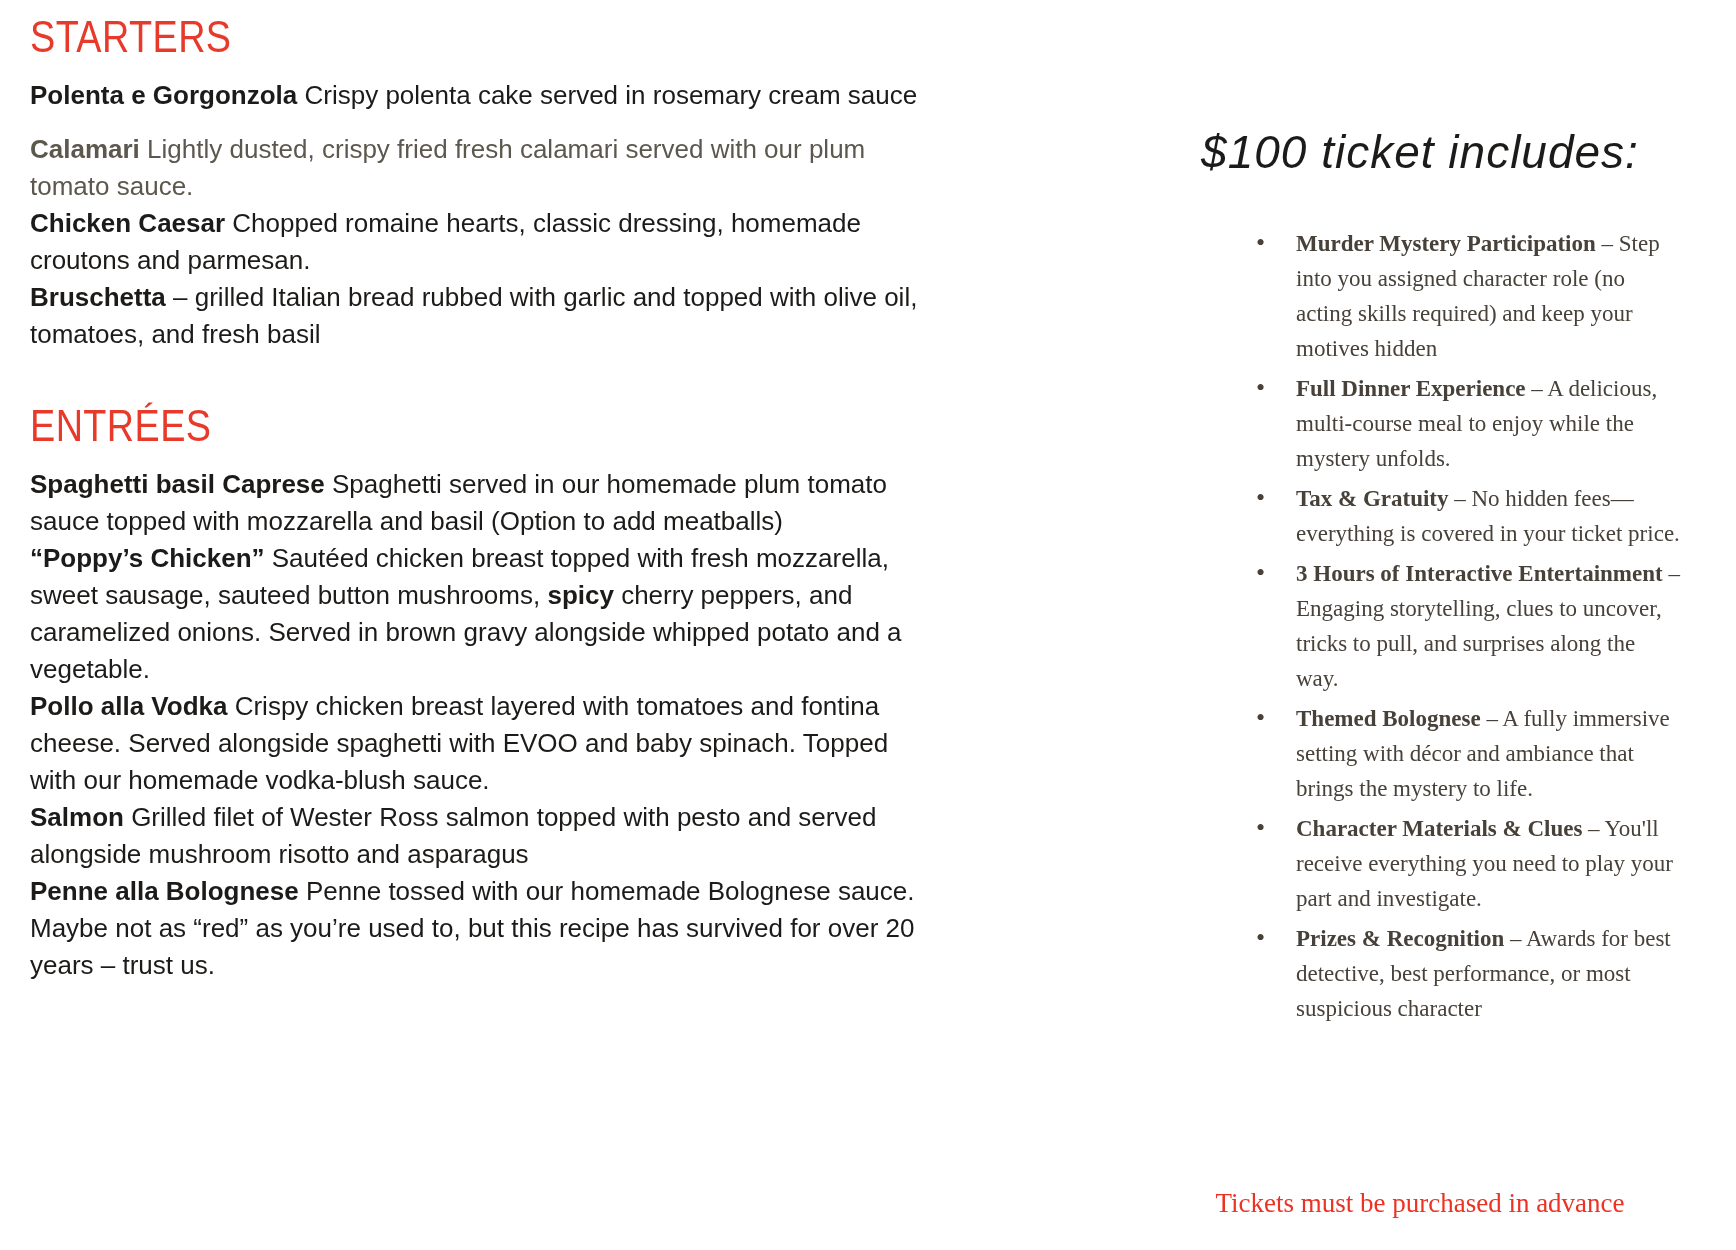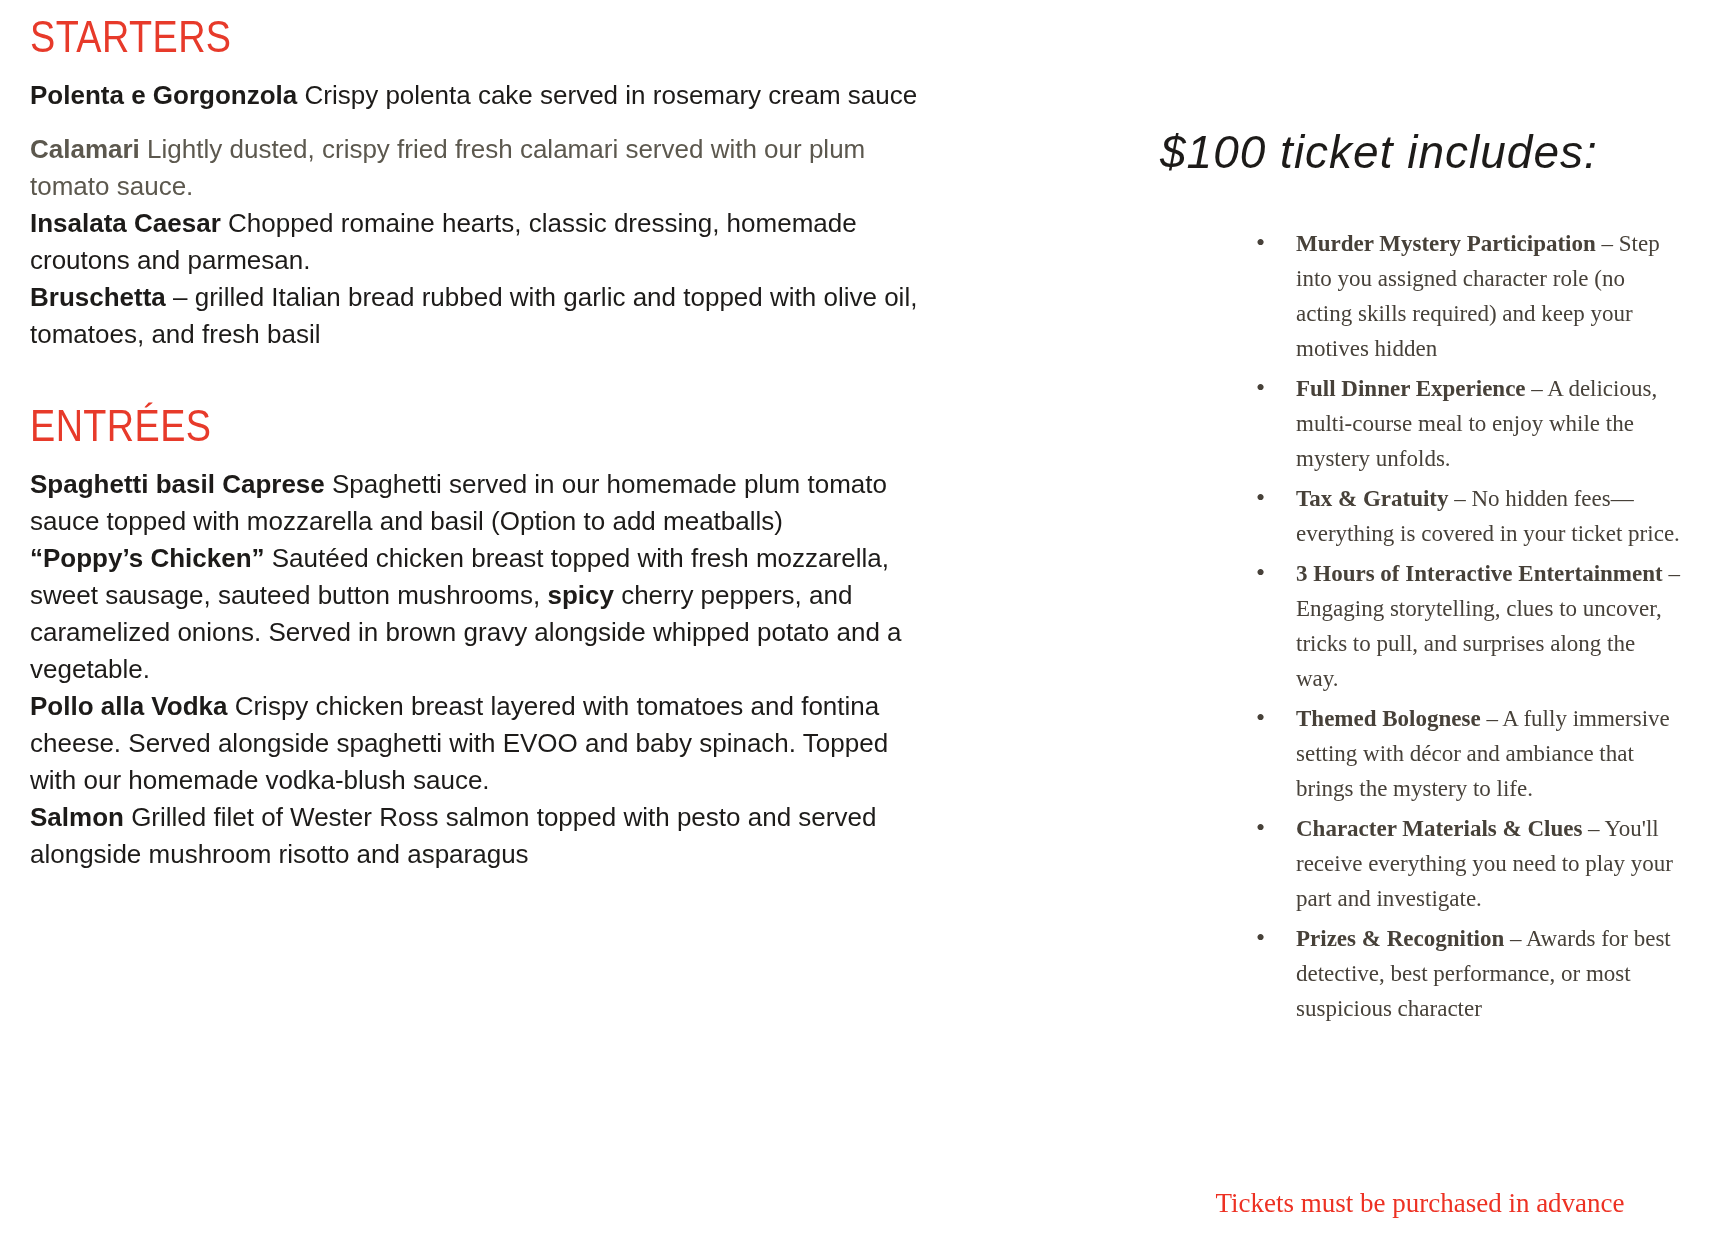--- a/index.html
+++ b/index.html
@@ -27,21 +27,21 @@
     margin:0; font-size:26px; line-height:37px;
     color:var(--body-black,#1d1b19);
   }
   .menu-item .bold { font-weight:700; }
   .menu-item.muted { color:var(--muted-olive,#5c584e);margin-top:17px; }
 
   
   #right { position:absolute; left:1160px; top:124px; width:520px; }
   .ticket-heading {
     margin:0 0 46px 0; font-weight:400; font-style:italic;
-    font-size:46px; line-height:56px; 
+    font-size:46px; line-height:56px; text-align:center;
     color:var(--body-black,#1d1b19); letter-spacing:1px;
   }
   .ticket-bullets {
     list-style:none; margin:0; padding:0 0 0 120px;
     font-family:"Liberation Serif", serif;
     color:var(--serif-gray,#474139);
   }
   .bullet-item { position:relative; font-size:23px; line-height:35px; margin:0 0 5px 16px; }
   .bullet-dot { position:absolute; left:-40px; top:-1px; }
   .bullet-dot::before { content:"\2022"; font-size:26px; }
@@ -65,21 +65,21 @@
       </h2>
       <div class="menu-items">
 
       <p class="menu-item">
             <span><span class="bold">Polenta e Gorgonzola </span><span>Crispy polenta cake served in rosemary cream sauce</span></span>
           </p>
         <p class="menu-item muted">
             <span><span class="bold">Calamari </span><span>Lightly dusted, crispy fried fresh calamari served with our plum tomato sauce.</span></span>
           </p>
         <p class="menu-item">
-            <span><span class="bold">Insalata Caesar </span><span>Chopped romaine hearts, classic dressing, homemade croutons and parmesan.</span></span>
+            <span><span class="bold">Chicken Caesar </span><span>Chopped romaine hearts, classic dressing, homemade croutons and parmesan.</span></span>
           </p>
         <p class="menu-item">
             <span><span class="bold">Bruschetta </span><span>– grilled Italian bread rubbed with garlic and topped with olive oil, tomatoes, and fresh basil</span></span>
           </p>
       </div>
     </section>
     <section class="menu-section">
       <h2 class="section-title">
         <span class="condensed"><span>ENTRÉES</span><span class="title-suffix"></span></span>
       </h2>
@@ -89,20 +89,23 @@
             <span><span class="bold">Spaghetti basil Caprese </span><span>Spaghetti served in our homemade plum tomato sauce topped with mozzarella and basil (Option to add meatballs)</span></span>
           </p>
         <p class="menu-item">
             <span><span class="bold">“Poppy’s Chicken” </span><span>Sautéed chicken breast topped with fresh mozzarella, sweet sausage, sauteed button mushrooms, </span><span class="bold">spicy </span><span>cherry peppers, and caramelized onions. Served in brown gravy alongside whipped potato and a vegetable.</span></span>
           </p>
         <p class="menu-item">
             <span><span class="bold">Pollo alla Vodka </span><span>Crispy chicken breast layered with tomatoes and fontina cheese. Served alongside spaghetti with EVOO and baby spinach. Topped with our homemade vodka-blush sauce.</span></span>
           </p>
         <p class="menu-item">
             <span><span class="bold">Salmon </span><span>Grilled filet of Wester Ross salmon topped with pesto and served alongside mushroom risotto and asparagus</span></span>
+          </p>
+        <p class="menu-item">
+            <span><span class="bold">Penne alla Bolognese </span><span>Penne tossed with our homemade Bolognese sauce. Maybe not as “red” as you’re used to, but this recipe has survived for over 20 years – trust us.</span></span>
           </p>
       </div>
     </section>
   </div>
 
 <div id="right">
   <h1 class="ticket-heading">$100 ticket includes:</h1>
   <ul class="ticket-bullets">
 
   <li class="bullet-item">

